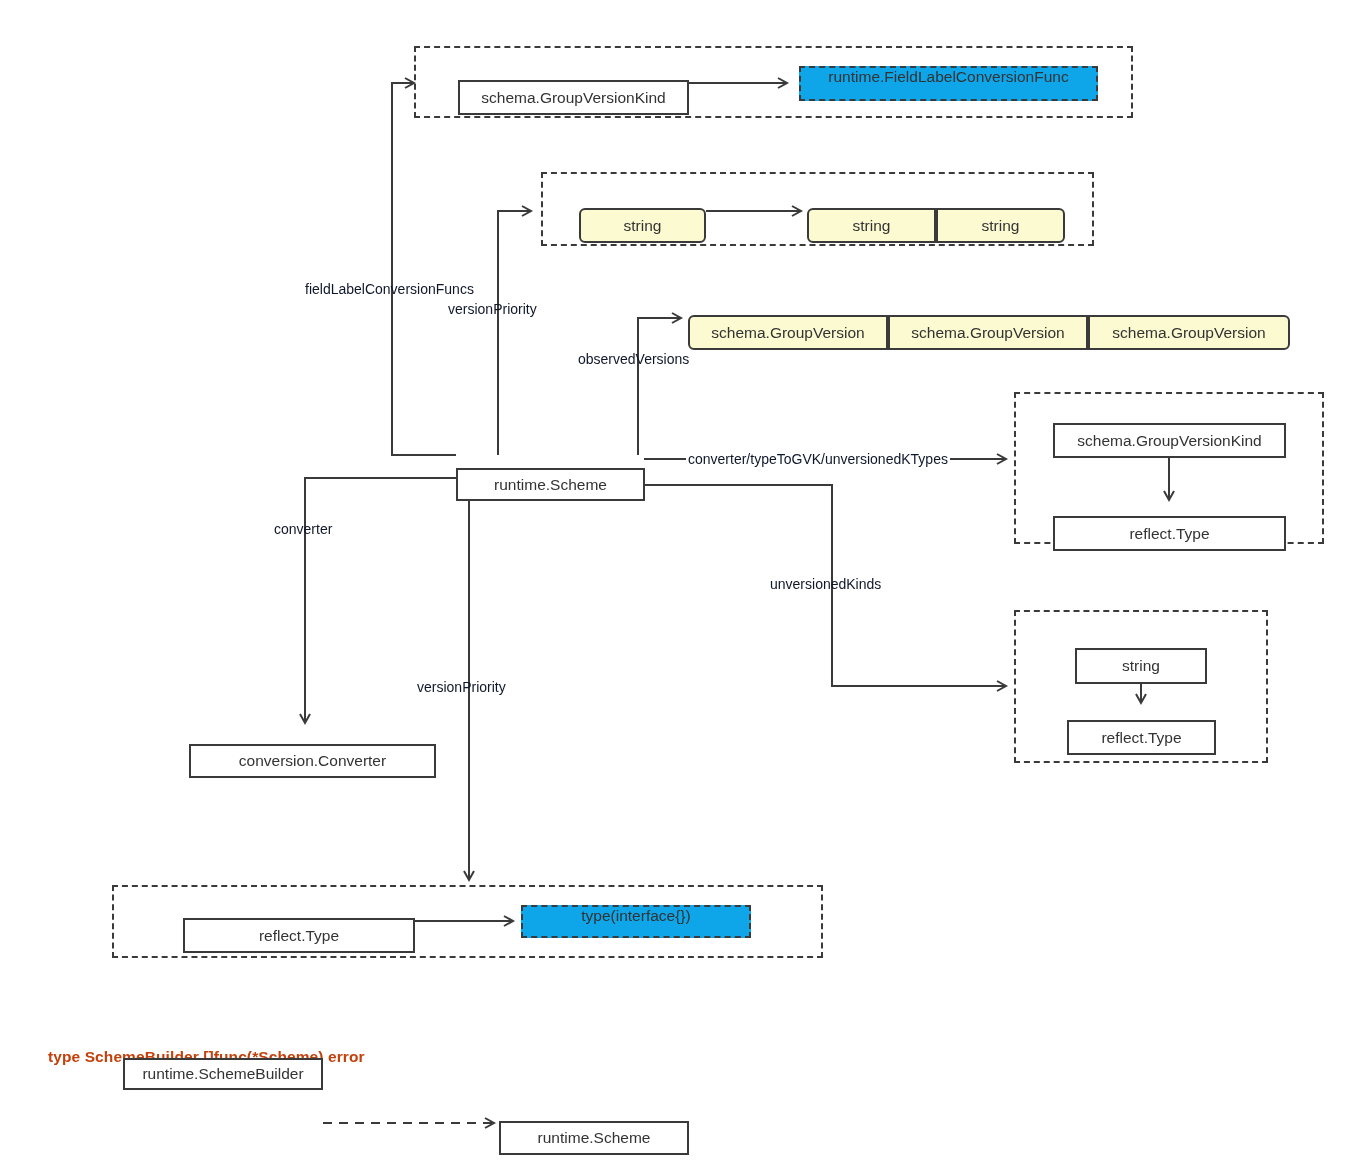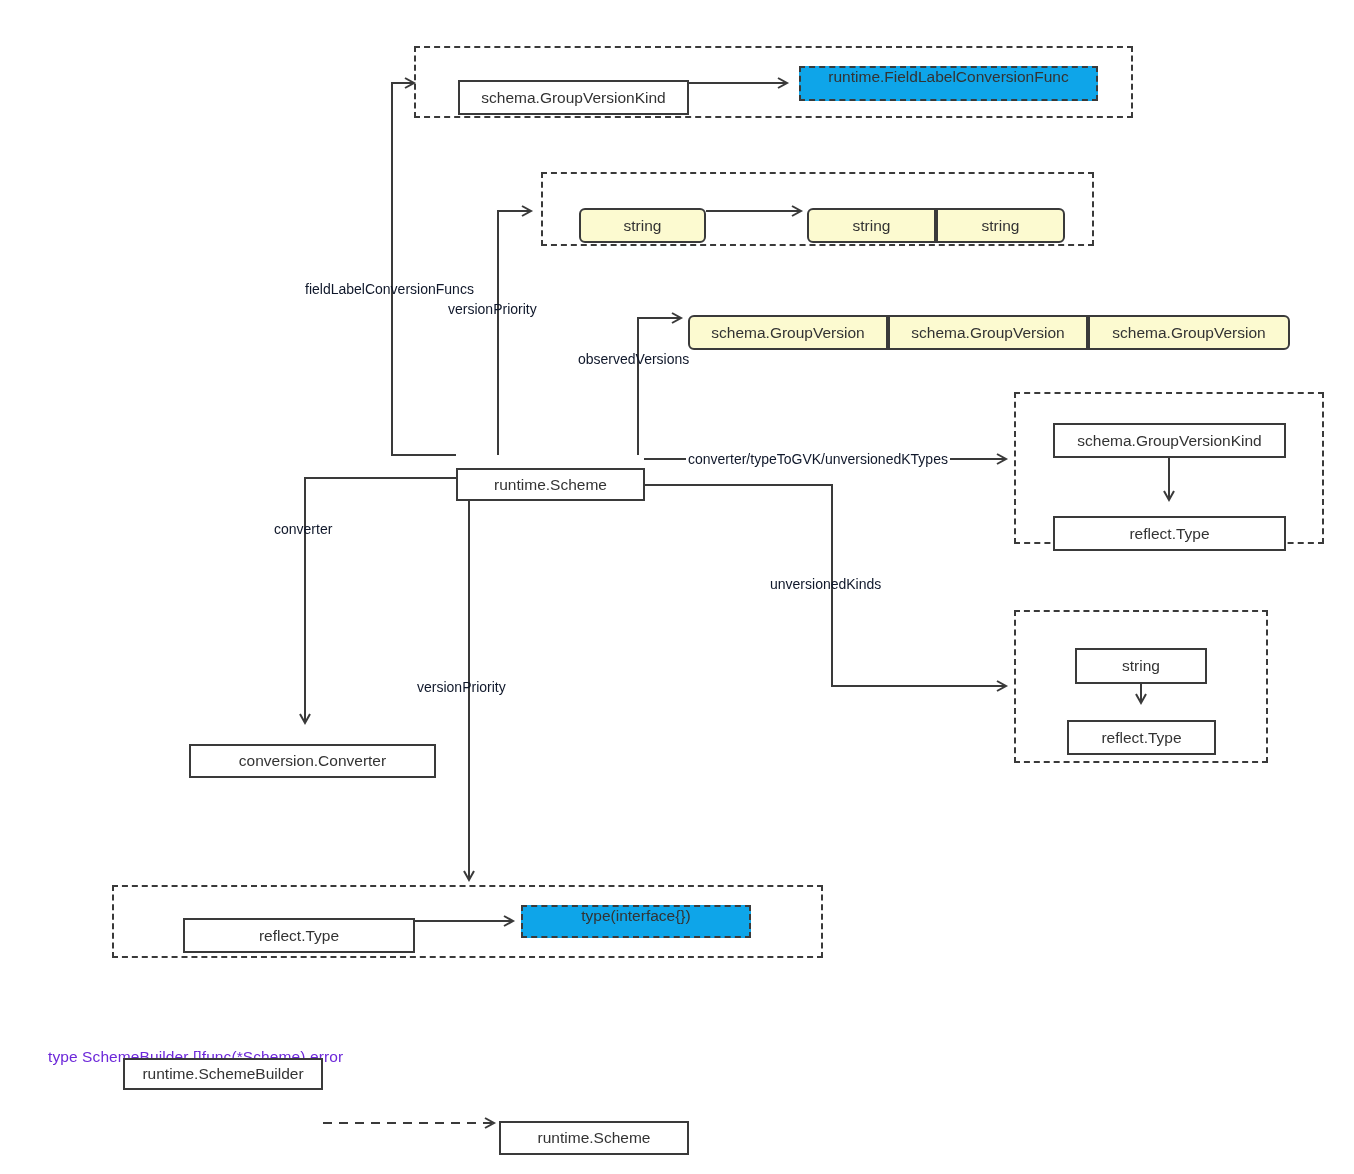--- a/index.html
+++ b/index.html
@@ -61,22 +61,22 @@
   .edge-label {
     position: absolute;
     font-size: 14px;
     color: #0f172a;
     white-space: nowrap;
     line-height: 1;
   }
   .section-title {
     position: absolute;
     font-size: 15.5px;
-    font-weight: normal;
-    color: #6d28d9;
+    font-weight: bold;
+    color: #c2410c;
     white-space: nowrap;
     letter-spacing: 0.1px;
   }
   .dashdotbox {
     position: absolute;
     box-sizing: border-box;
     display: flex;
     justify-content: center;
     font-size: 15.5px;
     color: #333333;

